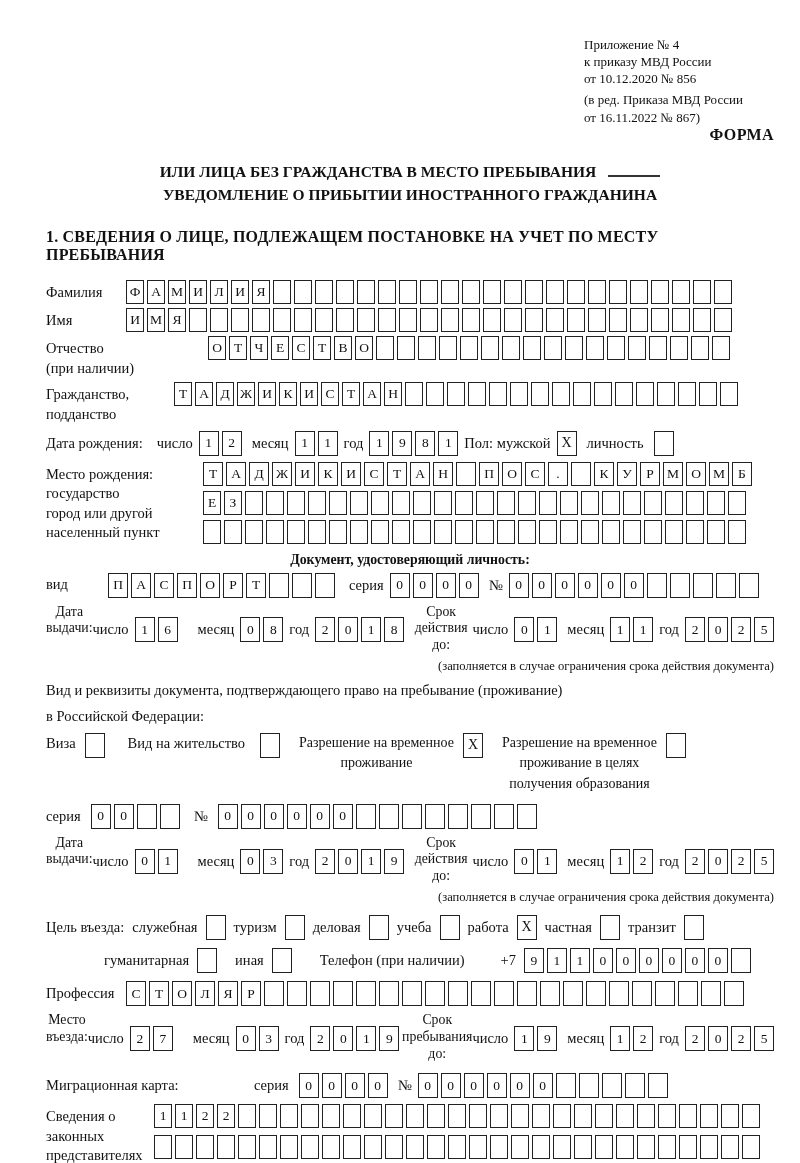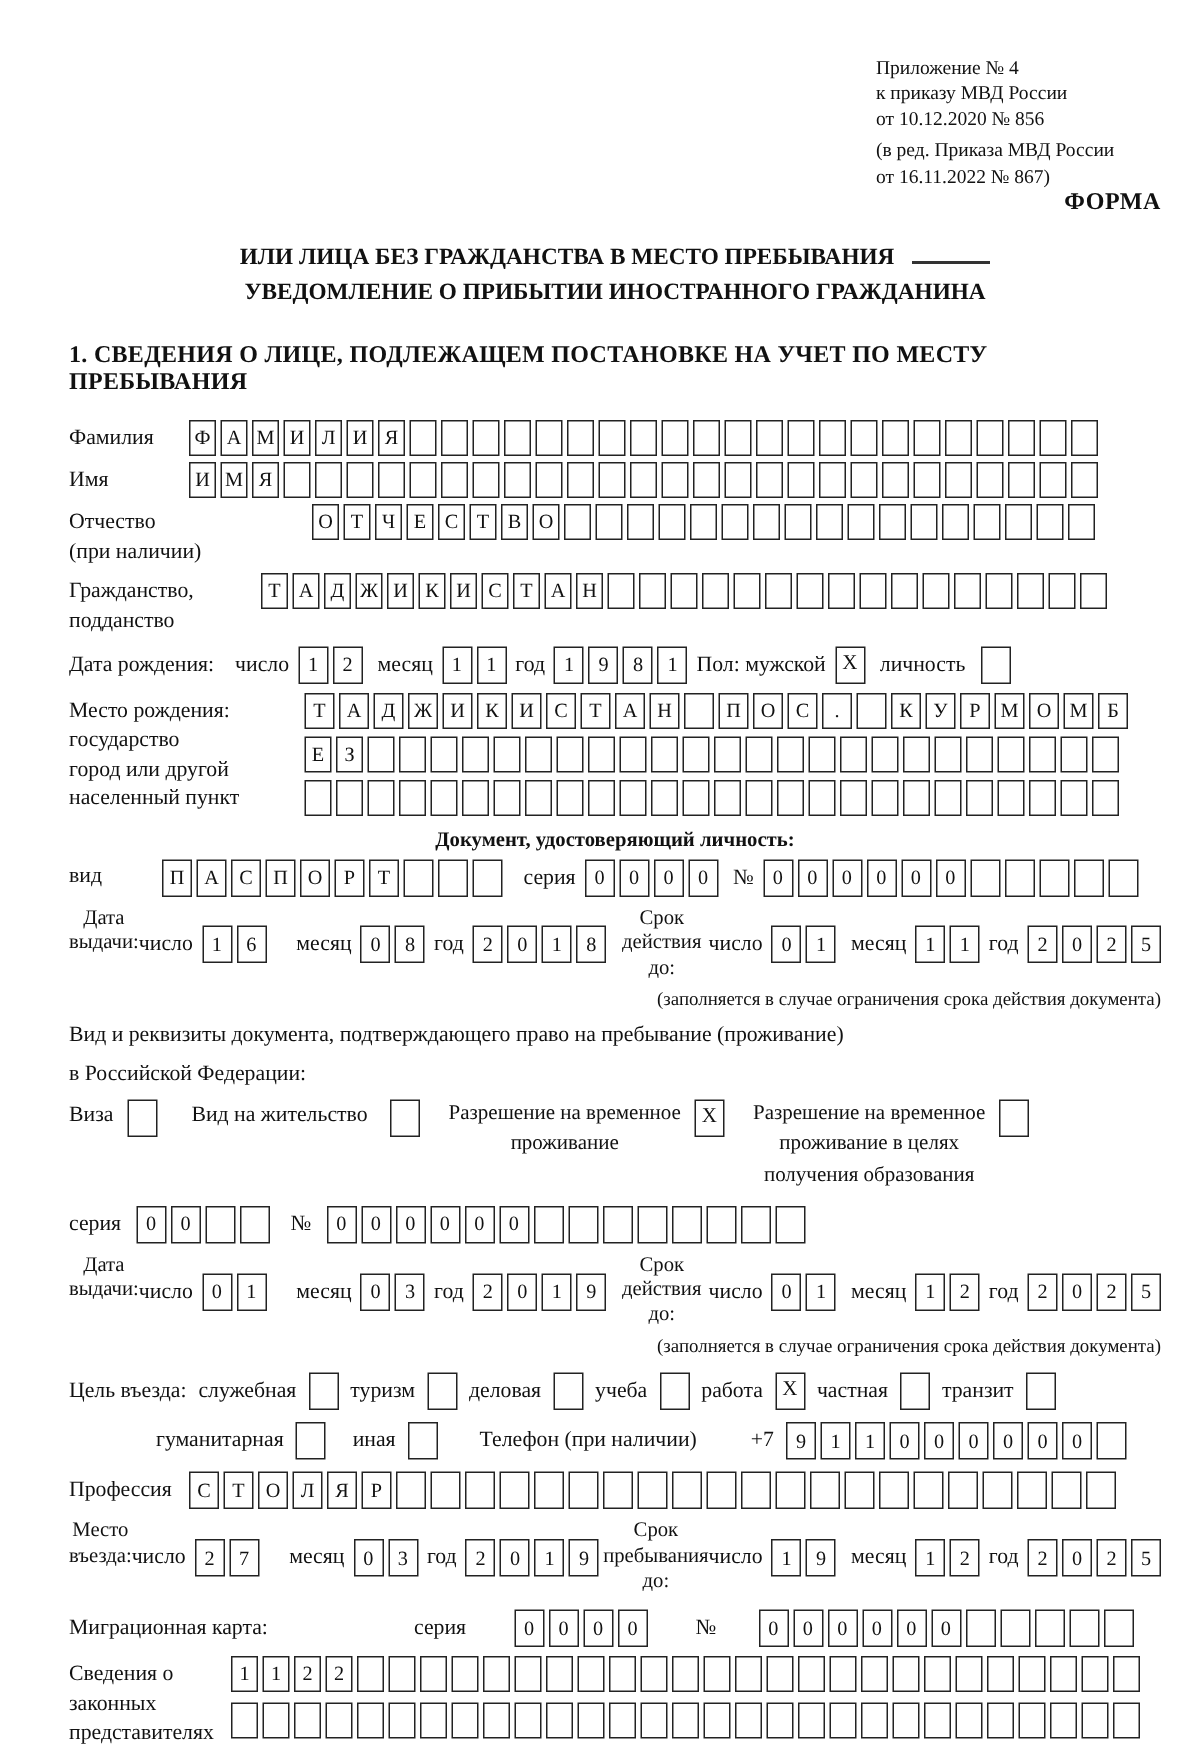--- a/index.html
+++ b/index.html
@@ -35,21 +35,21 @@
   .dhead{text-align:center;font-size:13.8px;line-height:1.2;margin-bottom:3px;}
   .dfields{display:flex;align-items:center;}
   .dlbl{margin-right:6px;}
   .dnote{text-align:right;font-size:12.6px;margin-top:3px;margin-bottom:4px;}
   .plain{line-height:1.75;}
   .visa-row{display:flex;align-items:flex-start;margin-top:4px;gap:9px;}
   .optline{text-align:center;line-height:1.45;font-size:14px;}
   .purpose-row{display:flex;align-items:center;gap:8px;margin-top:10px;}
   .purpose-row2{display:flex;align-items:center;gap:8px;margin-top:8px;margin-left:58px;}
   .plbl{line-height:1.2;}
-  .mig-row{display:flex;align-items:center;margin-top:8px;margin-bottom:6px;gap:22px;}
+  .mig-row{display:flex;align-items:center;margin-top:8px;margin-bottom:6px;}
 </style>
 </head>
 <body>
 
 <div class="page">
 
   <div class="hdr-block">
     <div>Приложение № 4</div>
     <div>к приказу МВД России</div>
     <div>от 10.12.2020 № 856</div>

